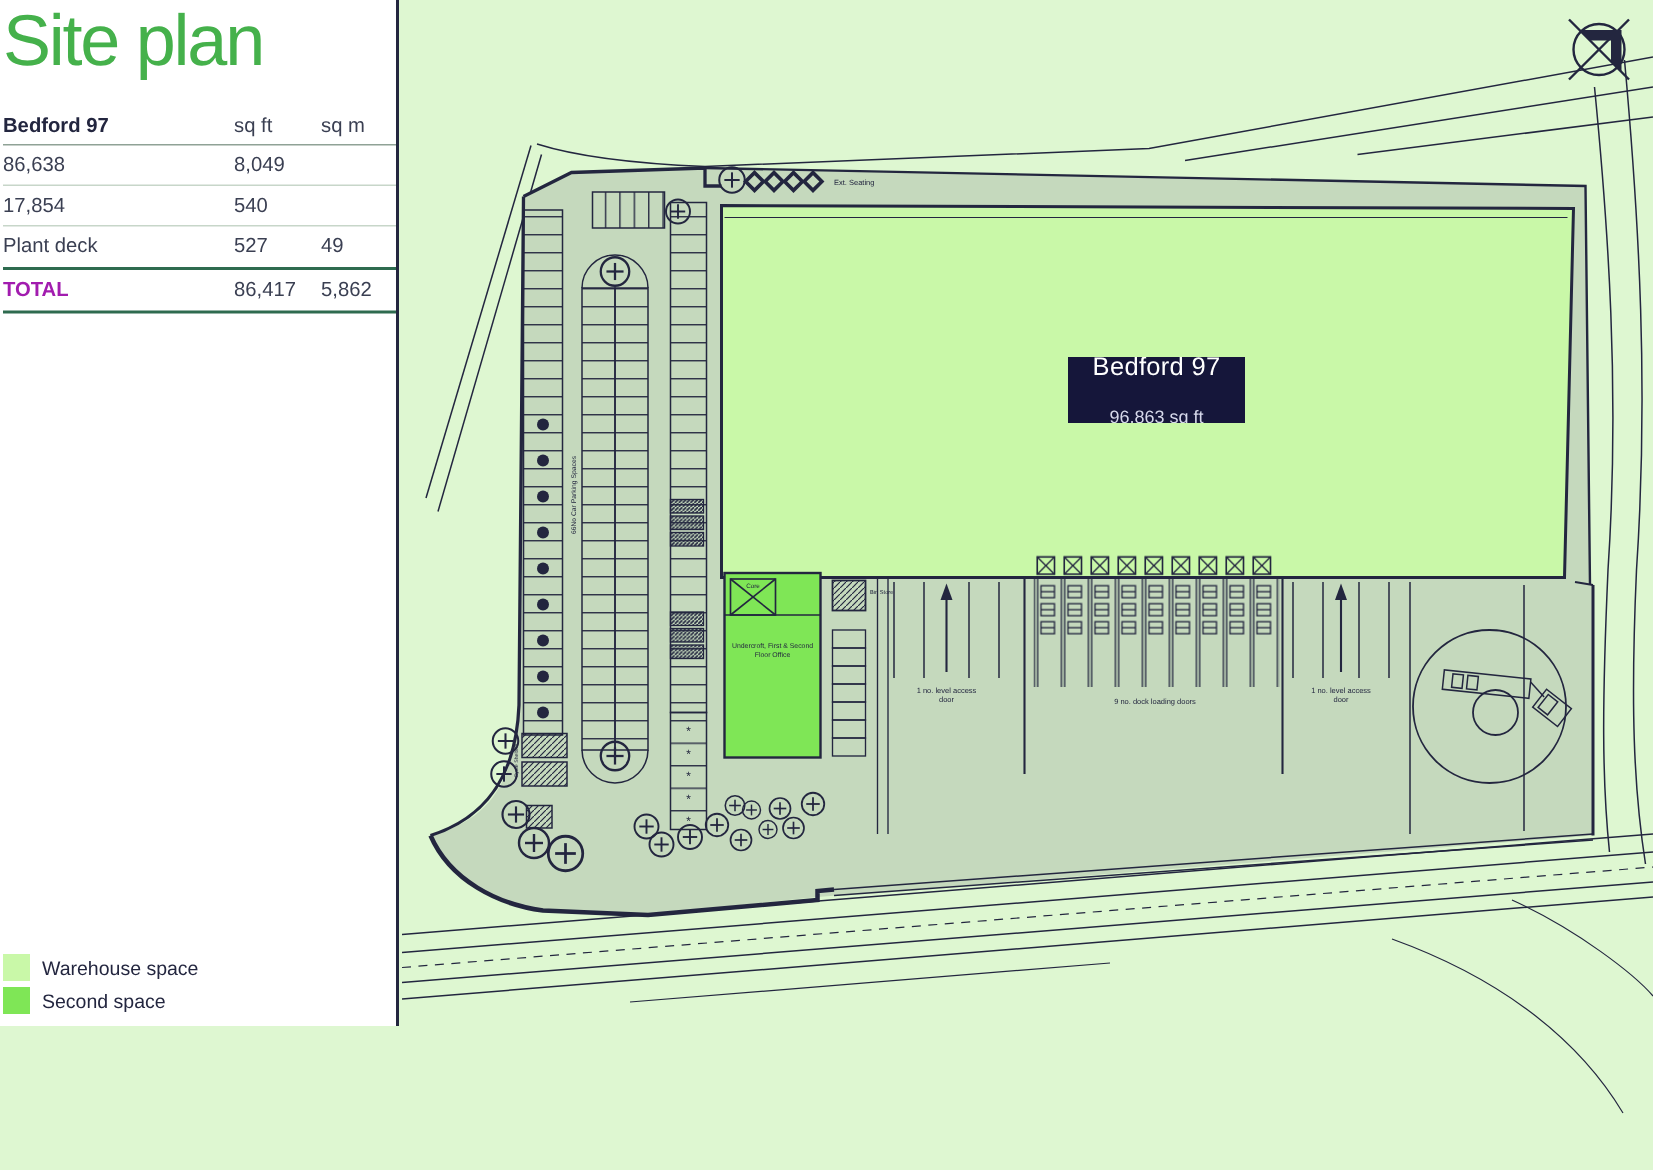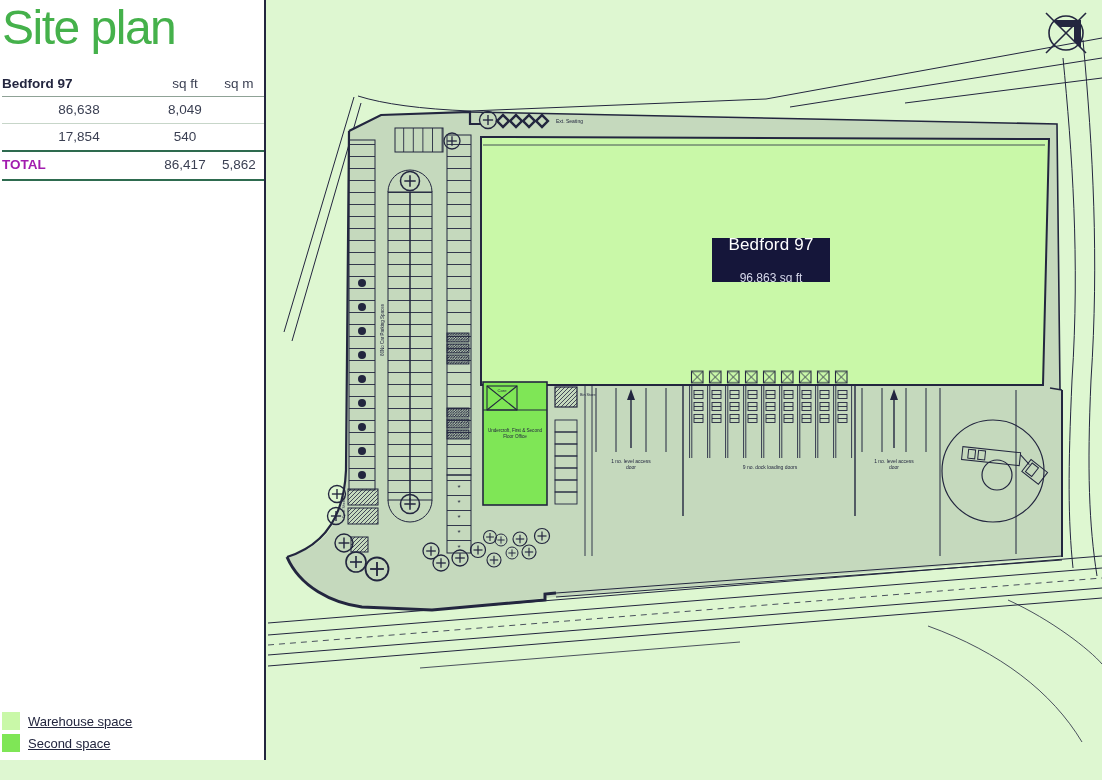--- a/index.html
+++ b/index.html
@@ -3,48 +3,48 @@
 <meta charset="utf-8">
 <style>
   html,body{margin:0;padding:0;}
   body{
     width:1102px;height:780px;position:relative;overflow:hidden;
     font-family:"Liberation Sans", sans-serif;
     background:#def7d1;
   }
   
   .sidebar{
-    position:absolute;left:0;top:0;width:266px;height:760px;
+    position:absolute;left:0;top:0;width:266px;height:684px;
     background:#ffffff;border-right:2px solid #23263f;box-sizing:border-box;
   }
   .page-title{
     margin:2px 0 0 2px;font-size:48px;line-height:1.1;font-weight:500;
     letter-spacing:-1.5px;color:#45b14b;
   }
   .area-table{
     margin:16px 2px 0 2px;width:262px;font-size:13.5px;color:#3a3f52;
   }
   .t-row{
     display:grid;grid-template-columns:1fr 58px 50px;
     align-items:start;padding:5px 0 6px 0;border-bottom:1px solid #c7d6c9;
   }
   .t-row.head{border-bottom:1px solid #8fa296;padding-bottom:4px;}
   .t-row.total{border-top:2px solid #2e6b4f;border-bottom:2px solid #2e6b4f;margin-top:-1px;}
   .t-name{font-weight:bold;color:#23263f;}
-  .t-num{text-align:center;}
-  .t-unit{text-align:center;}
+  .t-num{text-align:left;}
+  .t-unit{text-align:left;}
   .t-label{padding-right:6px;line-height:1.18;}
   .total .t-label{color:#a21caf;}
   
   .legend{position:absolute;left:2px;bottom:8px;}
   .legend-item{display:flex;align-items:center;margin-top:4px;}
   .swatch{width:18px;height:18px;margin-right:8px;}
   .swatch.warehouse{background:#c9f8a8;}
   .swatch.office{background:#7fe656;}
-  .legend-label{font-size:13px;color:#23263f;text-decoration:underline;}
+  .legend-label{font-size:13px;color:#23263f;}
   
   .plan-panel{position:absolute;left:268px;top:0;width:834px;height:780px;}
   svg{display:block;}
   .ink{stroke:#23263f;fill:none;}
   .txt{fill:#23263f;stroke:none;font-family:"Liberation Sans",sans-serif;}
   .fo-label{
     font-family:"Liberation Sans",sans-serif;color:#23263f;
     text-align:center;line-height:1.2;
   }
   .bedford-box{
@@ -67,20 +67,25 @@
       <div class="t-unit">sq ft</div>
       <div class="t-unit">sq m</div>
     </div>
     <div class="t-row">
       <div class="t-num">86,638</div>
       <div class="t-num">8,049</div>
     </div>
     <div class="t-row">
       <div class="t-num">17,854</div>
       <div class="t-num">540</div>
+    </div>
+    <div class="t-row">
+      <div class="t-label">Plant deck</div>
+      <div class="t-num">527</div>
+      <div class="t-num">49</div>
     </div>
     <div class="t-row total">
       <div class="t-label t-name">TOTAL</div>
       <div class="t-num">86,417</div>
       <div class="t-num">5,862</div>
     </div>
   </div>
 
   <div class="legend">
     <div class="legend-item">

